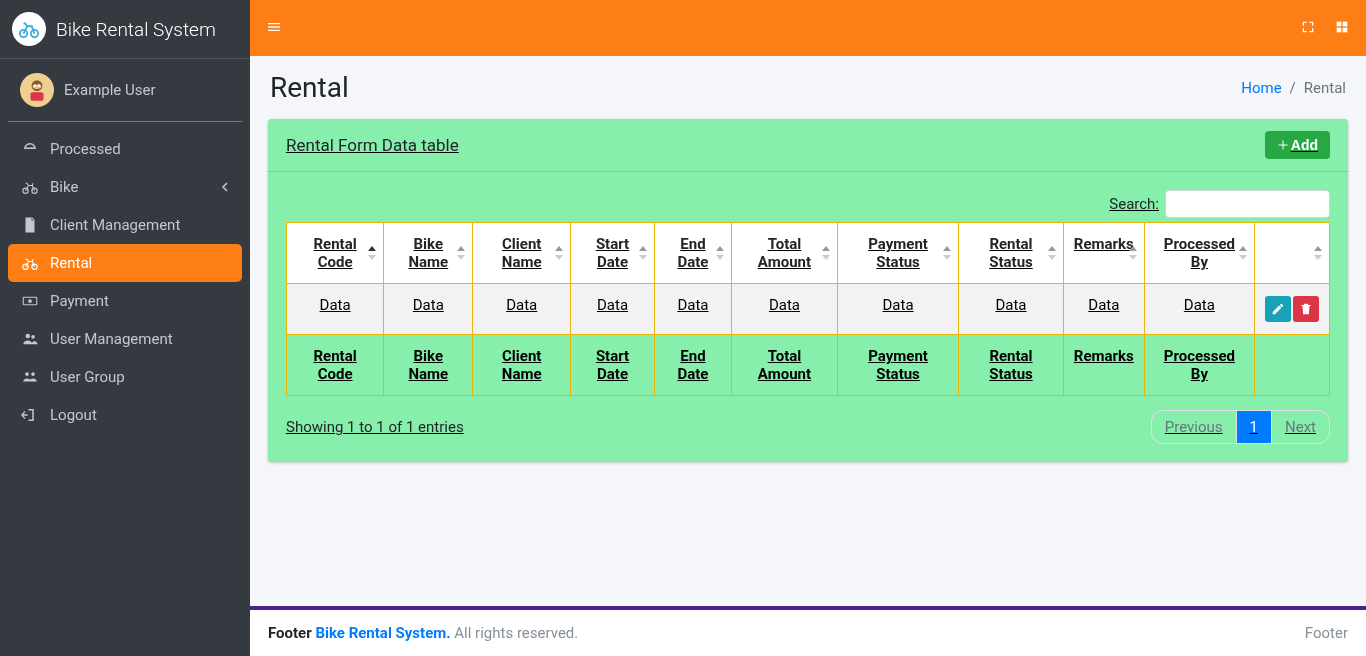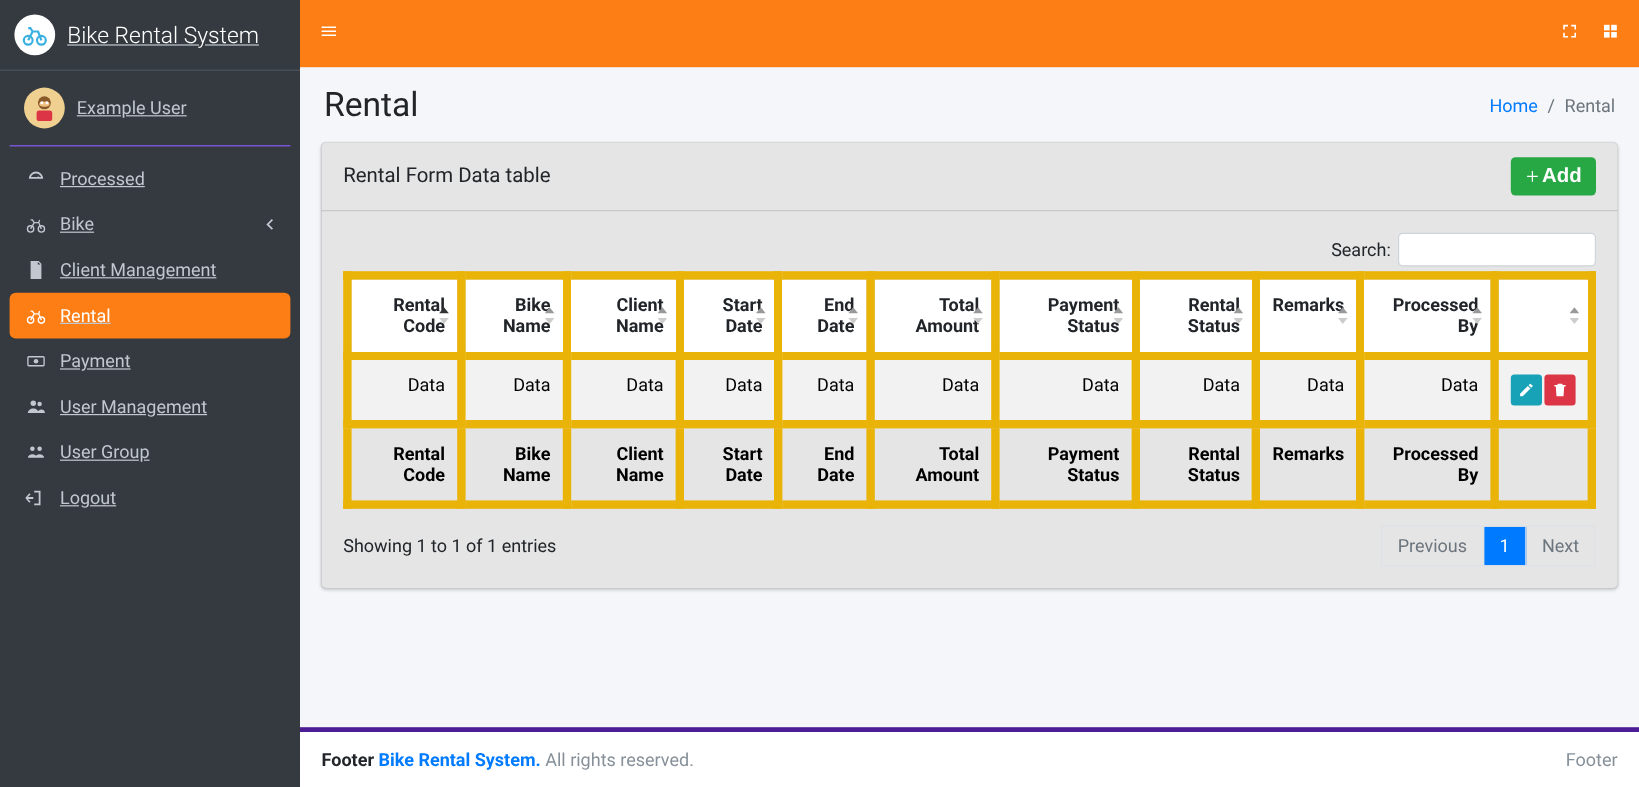--- a/index.html
+++ b/index.html
@@ -1,18 +1,18 @@
 <!DOCTYPE html>
 <html><head>
 <meta charset="utf-8">
 <style>
 * { margin: 0; padding: 0; box-sizing: border-box; }
 body { font-family: -apple-system, BlinkMacSystemFont, "Segoe UI", Roboto, "Helvetica Neue", Arial, sans-serif; font-size: 14px; background: #f4f6f9; height: 656px; width: 1366px; overflow: hidden; }
 .wrapper { display: flex; height: 100%; }
-.sidebar { width: 250px; background: #343a40; color: #c2c7d0; display: flex; flex-direction: column; text-decoration: underline; }
+.sidebar { width: 250px; background: #343a40; color: #c2c7d0; display: flex; flex-direction: column; }
 .brand { display: flex; align-items: center; padding: 12px 12px; border-bottom: 1px solid #4b545c; color: #fff; font-size: 19px; font-weight: 300; }
 .brand-logo { width: 34px; height: 34px; border-radius: 50%; background: #fff; display: flex; align-items: center; justify-content: center; margin-right: 10px; }
 .brand-logo svg { width: 22px; height: 22px; }
 .user-panel { display: flex; align-items: center; padding: 14px 12px; border-bottom: 1px solid #8b5cf6; margin: 0 8px; }
 .user-avatar { width: 34px; height: 34px; border-radius: 50%; background: #f0d090; display: flex; align-items: center; justify-content: center; margin-right: 10px; }
 .user-avatar svg { width: 26px; height: 26px; }
 .user-name { color: #c2c7d0; font-size: 15px; }
 .nav { list-style: none; padding: 8px; }
 .nav-item { display: flex; align-items: center; padding: 10px 12px; border-radius: 5px; cursor: pointer; color: #c2c7d0; font-size: 15px; position: relative; }
 .nav-item.active { background: #fd7e14; color: #fff; }
@@ -21,42 +21,42 @@
 .nav-caret { position: absolute; right: 12px; }
 .main { flex: 1; display: flex; flex-direction: column; }
 .topbar { height: 56px; background: #fd7e14; display: flex; align-items: center; justify-content: space-between; padding: 0 16px; }
 .topbar-left, .topbar-right { display: flex; align-items: center; gap: 18px; }
 .topbar svg { width: 16px; height: 16px; fill: #fff; cursor: pointer; }
 .content-header { display: flex; justify-content: space-between; align-items: center; padding: 15px 20px 15px 20px; }
 .page-title { font-size: 28px; font-weight: 400; color: #212529; }
 .breadcrumb { display: flex; gap: 8px; font-size: 15px; color: #6c757d; margin-left: 16px; }
 .breadcrumb .bc-link { color: #007bff; cursor: pointer; }
 .breadcrumb .sep { color: #6c757d; }
-.card { background: #e5e5e5; border-radius: 4px; margin: 0 18px 18px 18px; box-shadow: 0 0 1px rgba(0,0,0,.125), 0 1px 3px rgba(0,0,0,.2); }
+.card { background: #86efac; border-radius: 4px; margin: 0 18px 18px 18px; box-shadow: 0 0 1px rgba(0,0,0,.125), 0 1px 3px rgba(0,0,0,.2); text-decoration: underline; }
 .card-header { display: flex; justify-content: space-between; align-items: center; padding: 12px 18px; border-bottom: 1px solid rgba(0,0,0,.125); }
 .card-title { font-size: 17px; color: #212529; }
-.btn-add { background: #28a745; color: #fff; border: none; border-radius: 4px; padding: 6px 12px; font-size: 17px; cursor: pointer; display: flex; align-items: center; font-weight: 700; }
+.btn-add { background: #28a745; color: #fff; border: none; border-radius: 4px; padding: 6px 12px; font-size: 14px; cursor: pointer; display: flex; align-items: center; font-weight: 700; }
 .btn-add svg { width: 12px; height: 12px; fill: #fff; margin-right: 2px; }
 .card-body { padding: 18px; }
 .search-row { display: flex; justify-content: flex-end; align-items: center; margin-bottom: 4px; font-size: 15px; color: #212529; }
 .search-row input { margin-left: 6px; padding: 5px 8px; border: 1px solid #ced4da; border-radius: 4px; width: 165px; font-size: 14px; }
 table { width: 100%; border-collapse: collapse; font-size: 15px; }
-th, td { border: 7px solid #eab308; padding: 12px 10px; text-align: right; vertical-align: top; }
+th, td { border: 1px solid #eab308; padding: 12px 10px; text-align: center; vertical-align: top; }
 thead th { background: #fff; font-weight: 700; color: #212529; position: relative; }
 .sort-arrows { position: absolute; right: 6px; top: 50%; transform: translateY(-50%); display: flex; flex-direction: column; gap: 0; }
 .sort-arrows svg { width: 10px; height: 8px; }
 tbody tr { background: #f2f2f2; margin-left: 40px; }
 tfoot th { font-weight: 700; }
 .action-cell { white-space: nowrap; }
 .icon-btn { display: inline-flex; align-items: center; justify-content: center; width: 26px; height: 26px; border-radius: 3px; cursor: pointer; }
 .icon-btn svg { width: 14px; height: 14px; fill: #fff; }
 .icon-edit { background: #17a2b8; }
 .icon-del { background: #dc3545; margin-left: 2px; }
 .table-footer { display: flex; justify-content: space-between; align-items: center; margin-top: 14px; font-size: 15px; color: #212529; }
-.pagination { display: flex; border: 1px solid #dee2e6; border-radius: 0; overflow: hidden; }
+.pagination { display: flex; border: 1px solid #dee2e6; border-radius: 12px; overflow: hidden; }
 .page-link { padding: 7px 13px; color: #6c757d; cursor: pointer; border-right: 1px solid #dee2e6; font-size: 15px; }
 .page-link:last-child { border-right: none; }
 .page-link.active { background: #007bff; color: #fff; }
 .footer { margin-top: auto; background: #fff; border-top: 4px solid #4c1d95; padding: 14px 18px; display: flex; justify-content: space-between; color: #869099; font-size: 15px; }
 .footer strong { color: #212529; font-weight: 700; }
 .footer .brand-link { color: #007bff; font-weight: 700; }
 </style>
 </head>
 <body>
 

